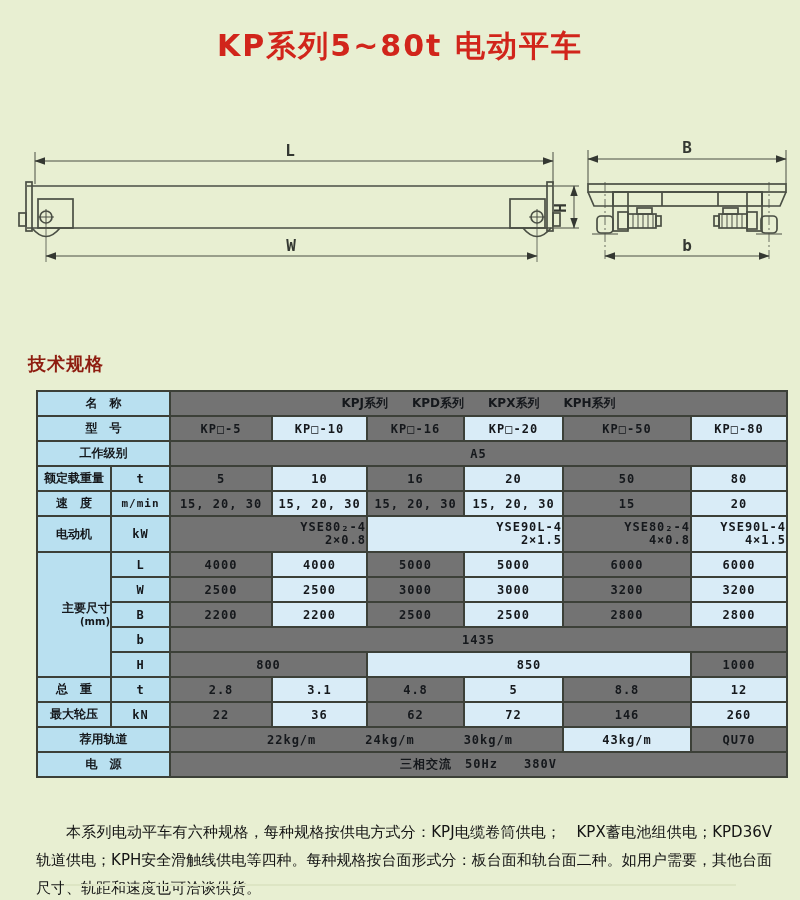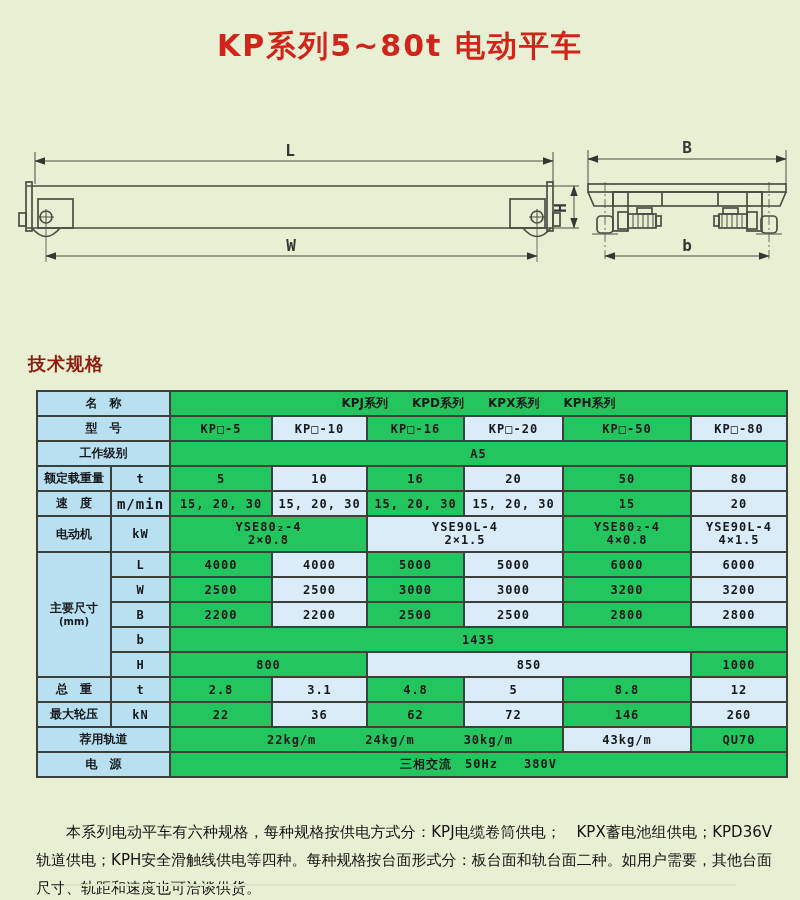--- a/index.html
+++ b/index.html
@@ -26,24 +26,24 @@
   }
   table.spec th,table.spec td{
     border:2px solid #3c4038;padding:0;margin:0;
     text-align:center;vertical-align:middle;
     font-size:12px;font-weight:bold;color:#15181c;
     overflow:hidden;white-space:nowrap;
   }
   table.spec tr{height:25px;}
   table.spec tr.tall{height:36px;}
   .hdr{background:#b9e0f0;}
-  .g{background:#22c55e;}
+  .g{background:#737373;}
   .bl{background:#d9ecf7;}
   .val{font-family:"DejaVu Sans Mono","Liberation Mono",monospace;letter-spacing:1px;}
-  .two-line div{line-height:13px;}
+  .two-line div{line-height:13px;text-align:right;}
   .sub-note{font-size:10px;font-weight:bold;}
   .rail-flex{display:flex;justify-content:space-evenly;align-items:center;height:100%;padding-left:47px;}
   .note{
     position:absolute;left:36px;top:818px;width:736px;
     font-size:15px;line-height:28px;color:#141414;
     text-align:justify;text-indent:2em;
   }
   .footer-line{
     position:absolute;left:64px;top:884px;width:672px;height:0;
     border-top:2px solid #dde5c4;
@@ -161,21 +161,21 @@
     <th class="hdr val">t</th>
     <td class="g val">5</td>
     <td class="bl val">10</td>
     <td class="g val">16</td>
     <td class="bl val">20</td>
     <td class="g val">50</td>
     <td class="bl val">80</td>
   </tr>
   <tr>
     <th class="hdr">速　度</th>
-    <th class="hdr val" style="font-size:14px">m/min</th>
+    <th class="hdr val" style="font-size:11px">m/min</th>
     <td class="g val">15, 20, 30</td>
     <td class="bl val">15, 20, 30</td>
     <td class="g val">15, 20, 30</td>
     <td class="bl val">15, 20, 30</td>
     <td class="g val">15</td>
     <td class="bl val">20</td>
   </tr>
   <tr class="tall">
     <th class="hdr">电动机</th>
     <th class="hdr val">kW</th>

